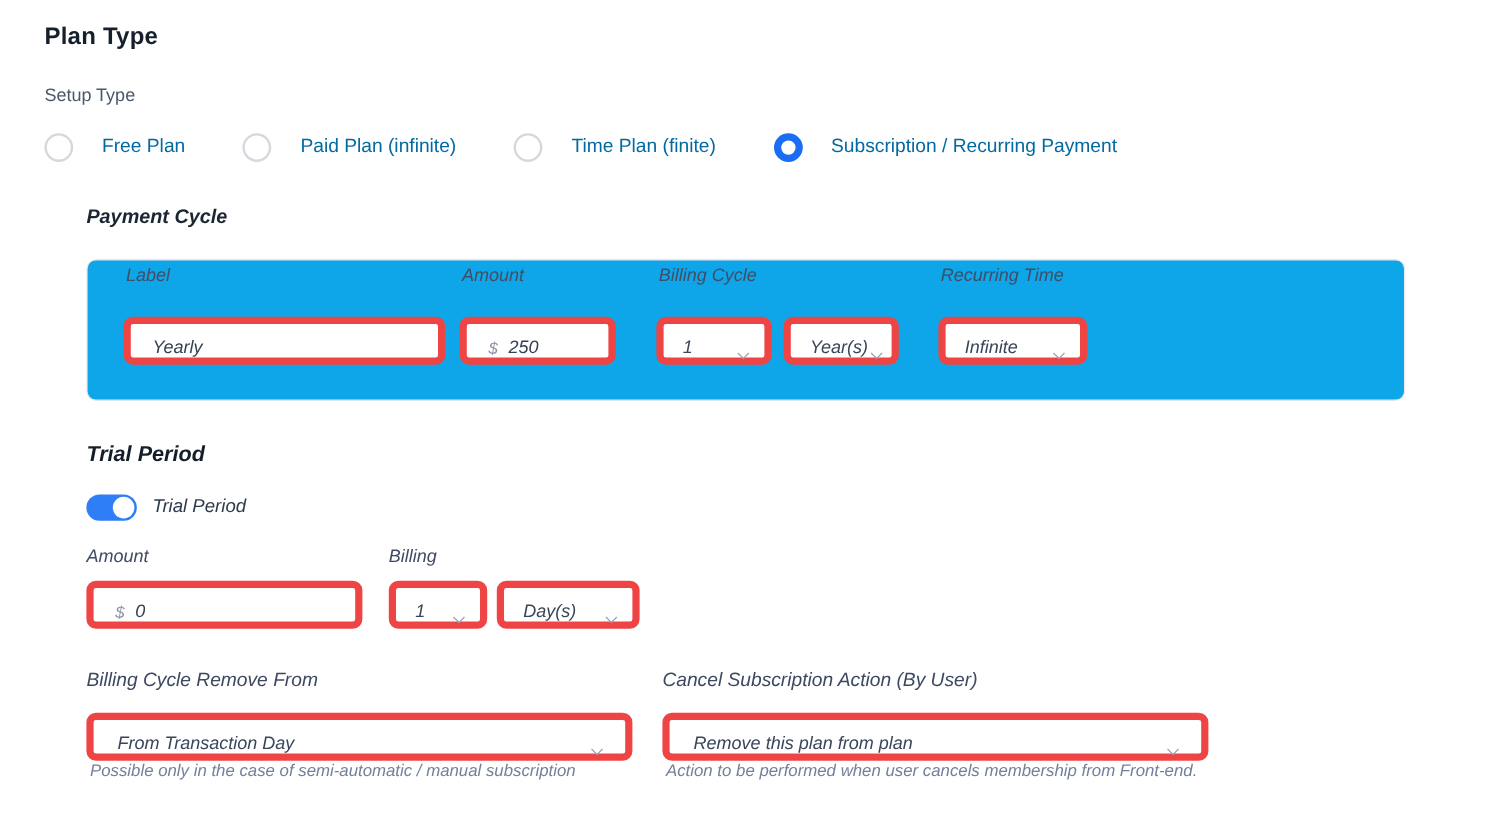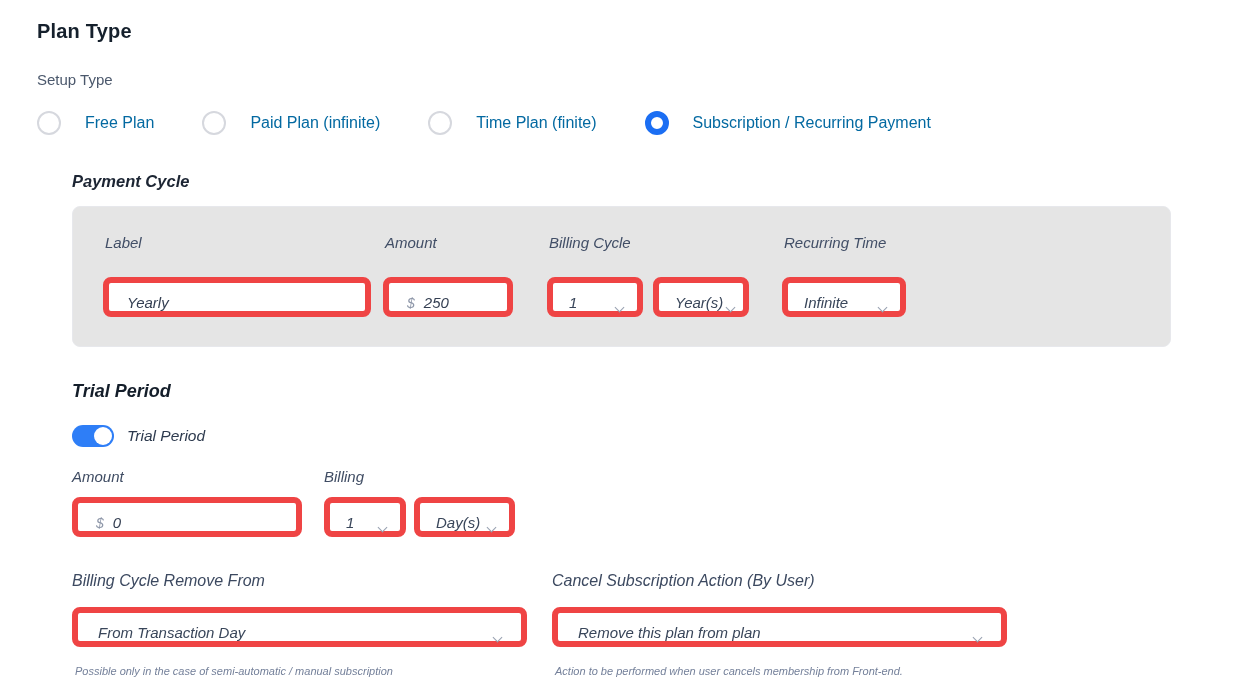--- a/index.html
+++ b/index.html
@@ -20,22 +20,22 @@
                   border:2px solid #d6d8de; flex:0 0 auto; }
   .radio-item.selected .radio-circle { border:6.5px solid #1b6ef3; }
   .radio-label { margin-left:24px; font-size:16px; color:#0369a1; }
 
   .inner { padding-left:35px;font-style:italic; }
 
   .section-heading { font-size:16.5px; font-weight:700; color:#1c2533; }
   .payment-cycle-heading { margin-top:37px; }
 
   
-  .cycle-box { margin-top:15px; width:1099px; border:1px solid #e7e8ec;
-               border-radius:8px; background:#e5e5e5; padding:27px 30px 29px 30px; }
+  .cycle-box { margin-top:25px; width:1099px; border:1px solid #e7e8ec;
+               border-radius:8px; background:#0ea5e9; padding:4px 30px 29px 30px; }
   .cycle-cols { display:flex; }
   .cycle-col .col-header { font-size:15px; color:#414e66; padding-left:2px; }
   .cycle-col .field-row { margin-top:26px; display:flex; }
 
   .col-label   { width:268px; margin-right:12px; }
   .col-amount  { width:130px; margin-right:34px; }
   .col-billing { width:202px; margin-right:33px; }
   .col-recur   { width:155px; }
 
   
@@ -67,29 +67,29 @@
   .toggle .knob { position:absolute; top:2px; right:2px; width:18px; height:18px;
                   border-radius:50%; background:#fff; }
   .toggle-label { margin-left:13px; font-size:15.5px; color:#2d3a4e; }
 
   .trial-labels { margin-top:21px; display:flex; }
   .trial-labels .lab { font-size:15px; color:#3f4c63; }
   .lab-amount { width:252px; }
   .trial-fields { margin-top:12px; display:flex; }
   .trial-amount { width:230px; margin-right:22px; }
   .dd-trial-count { width:82px; margin-right:8px; }
-  .dd-trial-unit  { width:101px; }
+  .dd-trial-unit  { width:119px; }
 
   
   .bottom-cols { margin-top:35px; display:flex; }
   .bcol { width:455px; }
   .bcol + .bcol { margin-left:25px; }
   .bcol .bcol-label { font-size:16px; color:#3c4960; }
   .bcol .sel { margin-top:17px; padding:0 20px; }
-  .help-text { margin-top:18px; font-size:11px; color:#74809a; line-height:1.25;
+  .help-text { font-size:14px; color:#74809a; line-height:1.25;
                padding-left:3px; }
 </style>
 </head>
 <body>
 
 <div class="container">
 
   <div class="page-title">Plan Type</div>
 
   <div class="setup-type-label">Setup Type</div>

